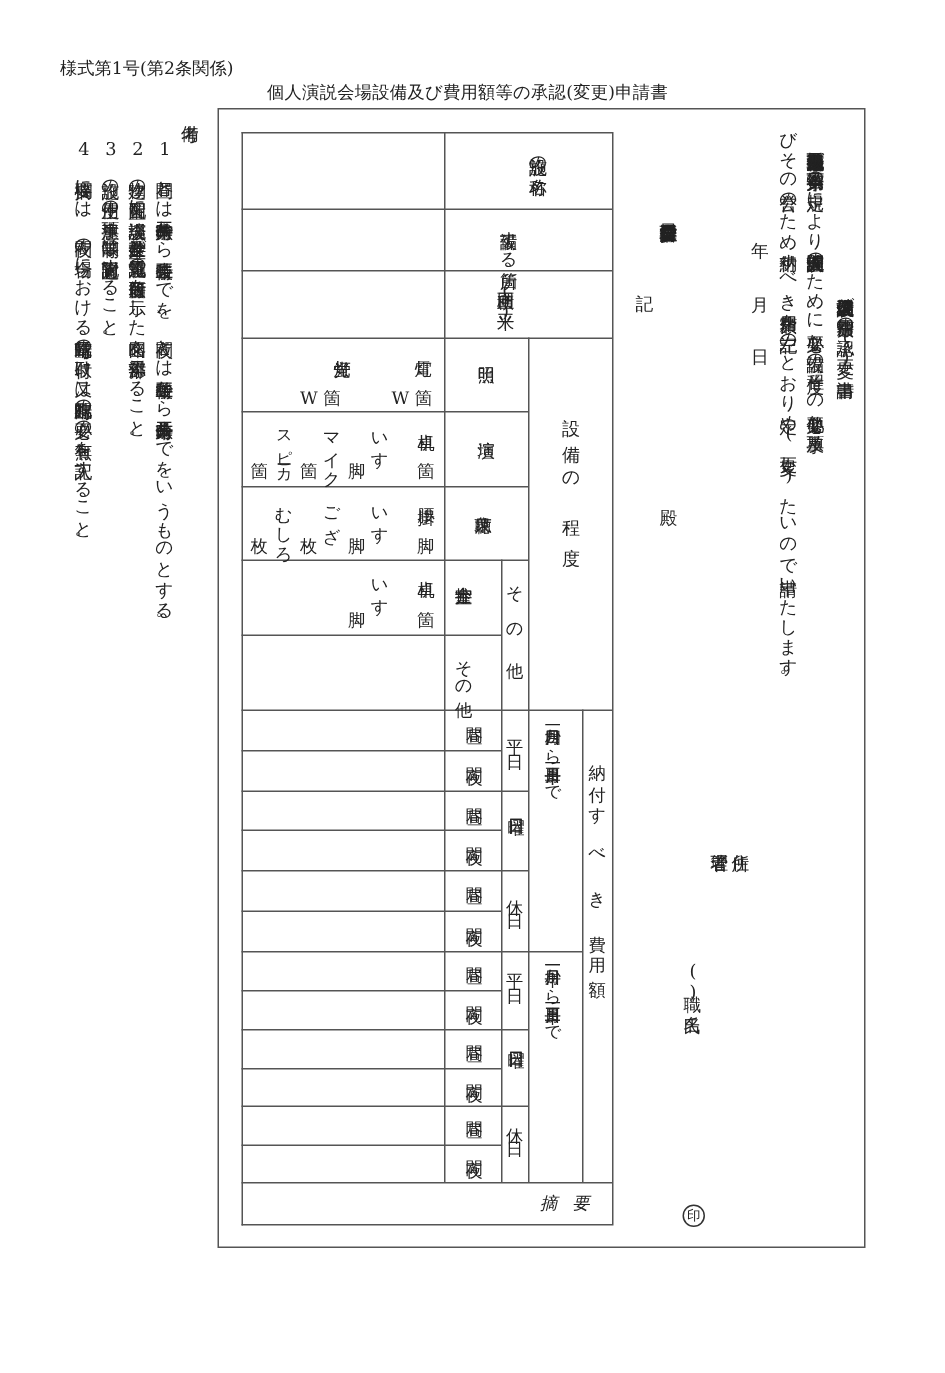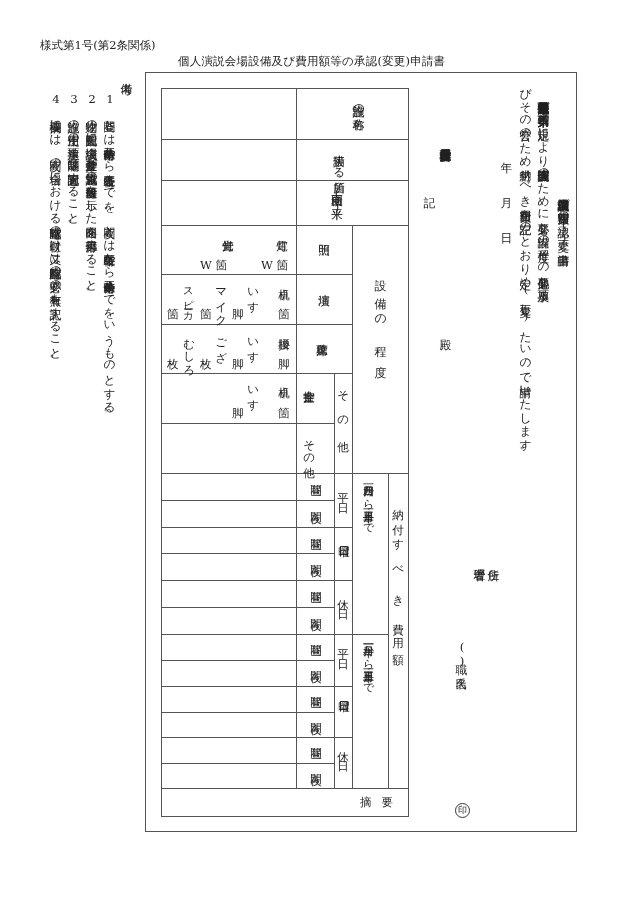--- a/index.html
+++ b/index.html
@@ -158,21 +158,21 @@
 <div class="t v" style="left:310px;top:714px;">夜間</div>
 <div class="t v" style="left:310px;top:739px;">昼間</div>
 <div class="t v" style="left:310px;top:765px;">夜間</div>
 <div class="abs" style="left:162px;top:635px;width:134px;height:25px;"></div>
 <div class="abs" style="left:162px;top:661px;width:134px;height:25px;"></div>
 <div class="abs" style="left:162px;top:687px;width:134px;height:25px;"></div>
 <div class="abs" style="left:162px;top:713px;width:134px;height:24px;"></div>
 <div class="abs" style="left:162px;top:738px;width:134px;height:25px;"></div>
 <div class="abs" style="left:162px;top:764px;width:134px;height:24px;"></div>
 
-<div class="t" style="left:360px;top:796px;letter-spacing:10px;">摘要</div>
+<div class="t" style="left:360px;top:796px;letter-spacing:10px;font-style:italic;">摘要</div>
 <div class="abs" style="left:162px;top:789px;width:190px;height:27px;"></div>
 
 <div class="abs v notes" style="left:118px;top:74px;">備考</div>
 <div>
   <div class="abs v notes" style="left:101px;top:92px;">1</div>
   <div class="abs v notes" style="left:101px;top:112px;">昼間とは午前八時三十分から午後五時までを、夜間とは午後五時から午前八時三十分までをいうものとする。</div>
   <div class="abs v notes" style="left:83px;top:92px;">2</div>
   <div class="abs v notes" style="left:83px;top:112px;">建物の配置図に演説会場、弁士控室及び電気施設の取付箇所等を示した略図を二部添付すること。</div>
   <div class="abs v notes" style="left:65px;top:92px;">3</div>
   <div class="abs v notes" style="left:65px;top:112px;">施設の使用上の注意事項、制限等は適宜附記すること。</div>

